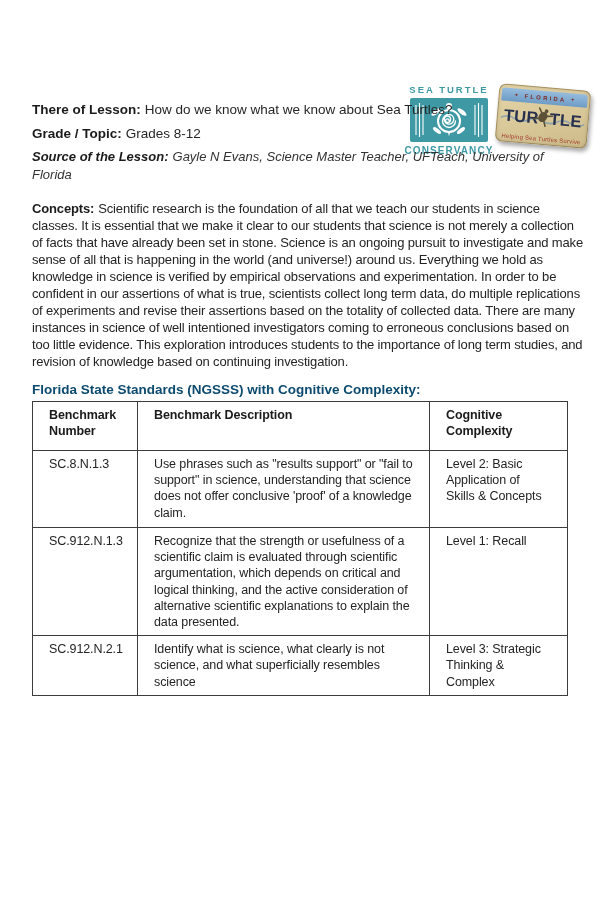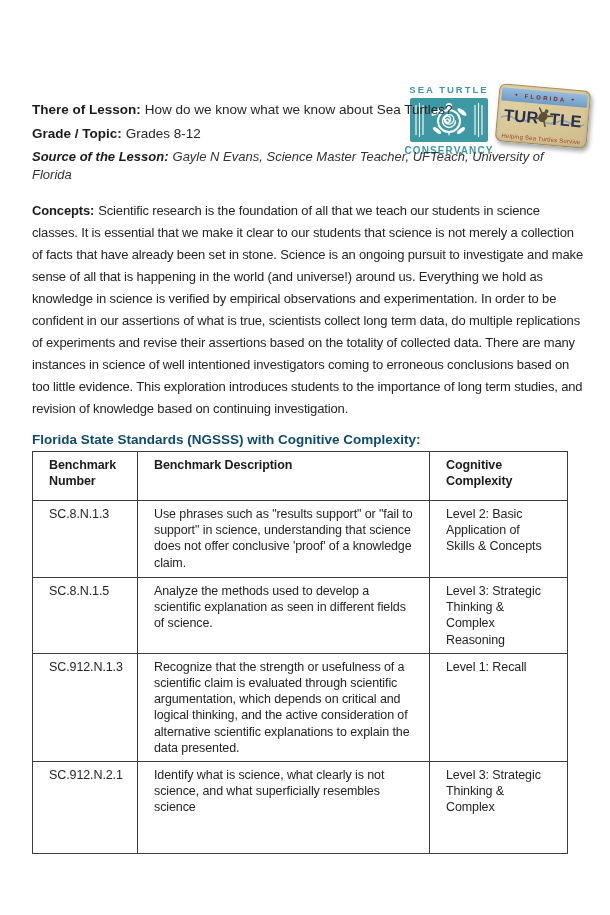--- a/index.html
+++ b/index.html
@@ -7,21 +7,21 @@
     position:relative;width:610px;height:915px;background:#ffffff;overflow:hidden;
     font-family:"Liberation Sans","DejaVu Sans",sans-serif;color:#222222;
   }
   
   .content{position:absolute;left:32px;top:101px;width:552px;}
   .field{font-size:13.5px;line-height:18px;margin-bottom:5.5px;color:#262626;}
   .field .label{font-weight:bold;color:#1b1b1b;margin-right:4px;}
   .field.source{font-style:italic;font-size:13px;margin-top:1px;color:#333;}
   .field.source .label{font-weight:bold;}
   
-  .concepts{margin:16px 0 0 0;font-size:13px;line-height:22px;letter-spacing:-0.15px;color:#242424;}
+  .concepts{margin:16px 0 0 0;font-size:13px;line-height:17px;letter-spacing:-0.15px;color:#242424;}
   .concepts .label{font-weight:bold;margin-right:4px;color:#1b1b1b;}
   
   .standards-heading{margin-top:12px;font-weight:bold;font-size:13.5px;color:#0c4a6e;}
   table.standards{border-collapse:collapse;margin-top:4px;width:535px;table-layout:fixed;}
   .standards th,.standards td{
     border:1.5px solid #3c3c3c;padding:5px 16px;vertical-align:top;text-align:left;
     font-size:12.5px;line-height:16.2px;letter-spacing:-0.1px;color:#242424;
   }
   .standards th{font-weight:bold;height:38px;color:#1b1b1b;}
   .standards tbody tr:nth-child(1) td{height:66px;}
@@ -149,25 +149,20 @@
           <th>Cognitive Complexity</th>
         </tr>
       </thead>
       <tbody>
           <tr>
             <td>SC.8.N.1.3</td>
             <td>Use phrases such as "results support" or "fail to support" in science, understanding that science does not offer conclusive 'proof' of a knowledge claim.</td>
             <td>Level 2: Basic Application of Skills &amp; Concepts</td>
           </tr>
           <tr>
-            <td>SC.8.N.1.5</td>
-            <td>Analyze the methods used to develop a scientific explanation as seen in different fields of science.</td>
-            <td>Level 3: Strategic Thinking &amp; Complex Reasoning</td>
-          </tr>
-          <tr>
             <td>SC.912.N.1.3</td>
             <td>Recognize that the strength or usefulness of a scientific claim is evaluated through scientific argumentation, which depends on  critical and logical thinking, and the active consideration of alternative scientific explanations to explain the data presented.</td>
             <td>Level 1: Recall</td>
           </tr>
           <tr>
             <td>SC.912.N.2.1</td>
             <td>Identify what is science, what clearly is not science, and what superficially resembles science</td>
             <td>Level 3: Strategic Thinking &amp; Complex</td>
           </tr>
         </tbody>

